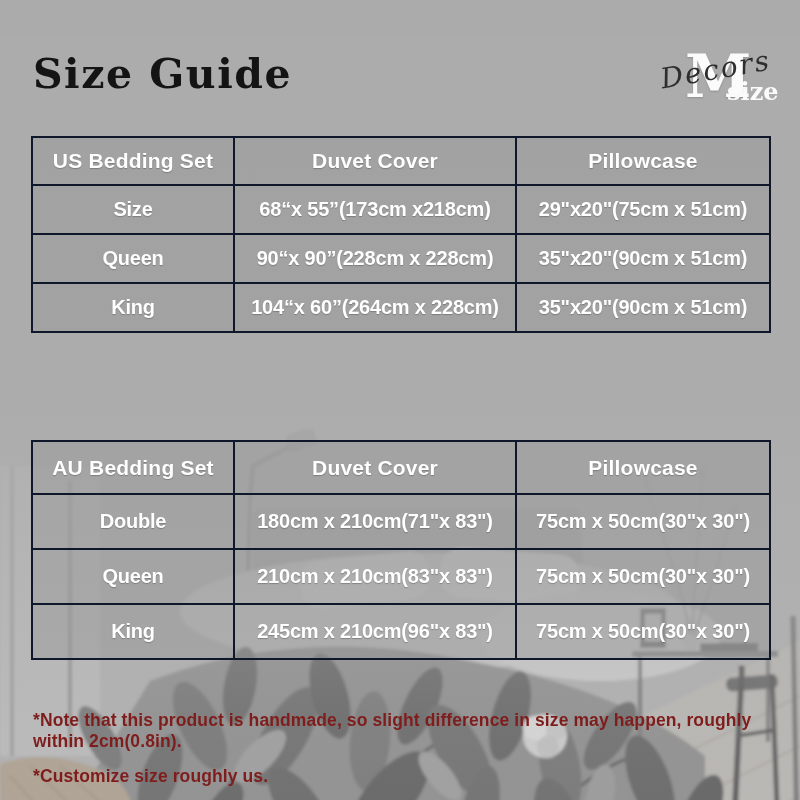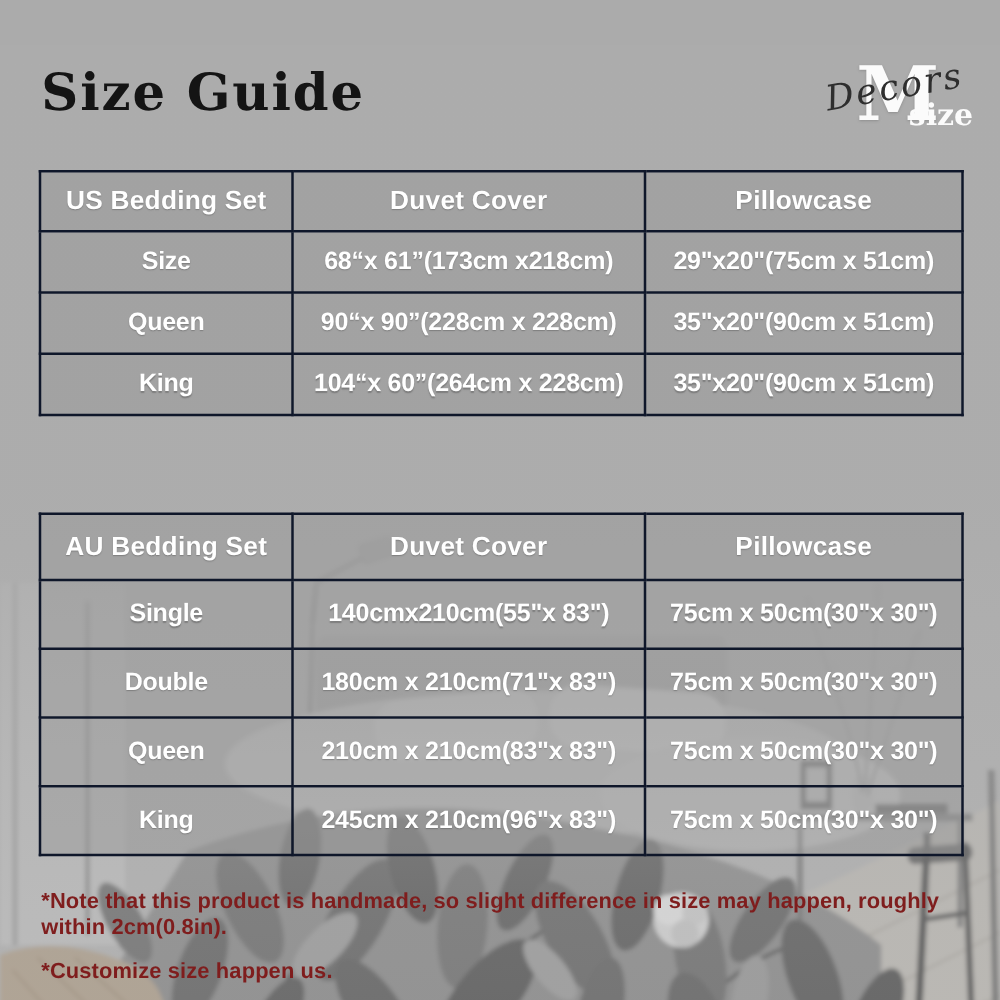--- a/index.html
+++ b/index.html
@@ -43,21 +43,21 @@
     background:rgba(150,150,150,0.45);
     padding:0;font-weight:700;
     text-shadow:0 1px 1px rgba(70,70,70,0.4);
     overflow:hidden;white-space:nowrap;
   }
   .size-table th{font-size:21px;letter-spacing:0.2px;}
   .size-table td{font-size:20px;letter-spacing:-0.2px;}
   .us{top:100px;}
   .us th{height:46px;}
   .us td{height:47px;}
-  .au{top:374px;}
+  .au{top:404px;}
   .au th{height:51px;}
   .au td{height:53px;}
 
   .notes{
     position:absolute;left:33px;top:674px;width:748px;
     color:#7f1d1d;font-weight:700;font-size:17.5px;line-height:1.22;
     letter-spacing:0.1px;
   }
   .notes .note{margin:0;}
   .notes .note + .note{margin-top:13px;}
@@ -197,21 +197,21 @@
     <thead>
       <tr>
         <th>US Bedding Set</th>
         <th>Duvet Cover</th>
         <th>Pillowcase</th>
       </tr>
     </thead>
     <tbody>
       <tr>
         <td>Size</td>
-        <td>68“x 61”(173cm x218cm)</td>
+        <td>68“x 55”(173cm x218cm)</td>
         <td>29"x20"(75cm x 51cm)</td>
       </tr>
       <tr>
         <td>Queen</td>
         <td>90“x 90”(228cm x 228cm)</td>
         <td>35"x20"(90cm x 51cm)</td>
       </tr>
       <tr>
         <td>King</td>
         <td>104“x 60”(264cm x 228cm)</td>
@@ -228,40 +228,35 @@
       </colgroup>
     <thead>
       <tr>
         <th>AU Bedding Set</th>
         <th>Duvet Cover</th>
         <th>Pillowcase</th>
       </tr>
     </thead>
     <tbody>
       <tr>
-        <td>Single</td>
-        <td>140cmx210cm(55"x 83")</td>
-        <td>75cm x 50cm(30"x 30")</td>
-      </tr>
-      <tr>
         <td>Double</td>
         <td>180cm x 210cm(71"x 83")</td>
         <td>75cm x 50cm(30"x 30")</td>
       </tr>
       <tr>
         <td>Queen</td>
         <td>210cm x 210cm(83"x 83")</td>
         <td>75cm x 50cm(30"x 30")</td>
       </tr>
       <tr>
         <td>King</td>
         <td>245cm x 210cm(96"x 83")</td>
         <td>75cm x 50cm(30"x 30")</td>
       </tr>
     </tbody>
   </table>
 
   <div class="notes">
     <p class="note">*Note that this product is handmade, so slight  difference in size may happen, roughly within 2cm(0.8in).</p>
-    <p class="note">*Customize size happen us.</p>
+    <p class="note">*Customize size roughly us.</p>
   </div>
 
 </div>
 
 </body></html>

